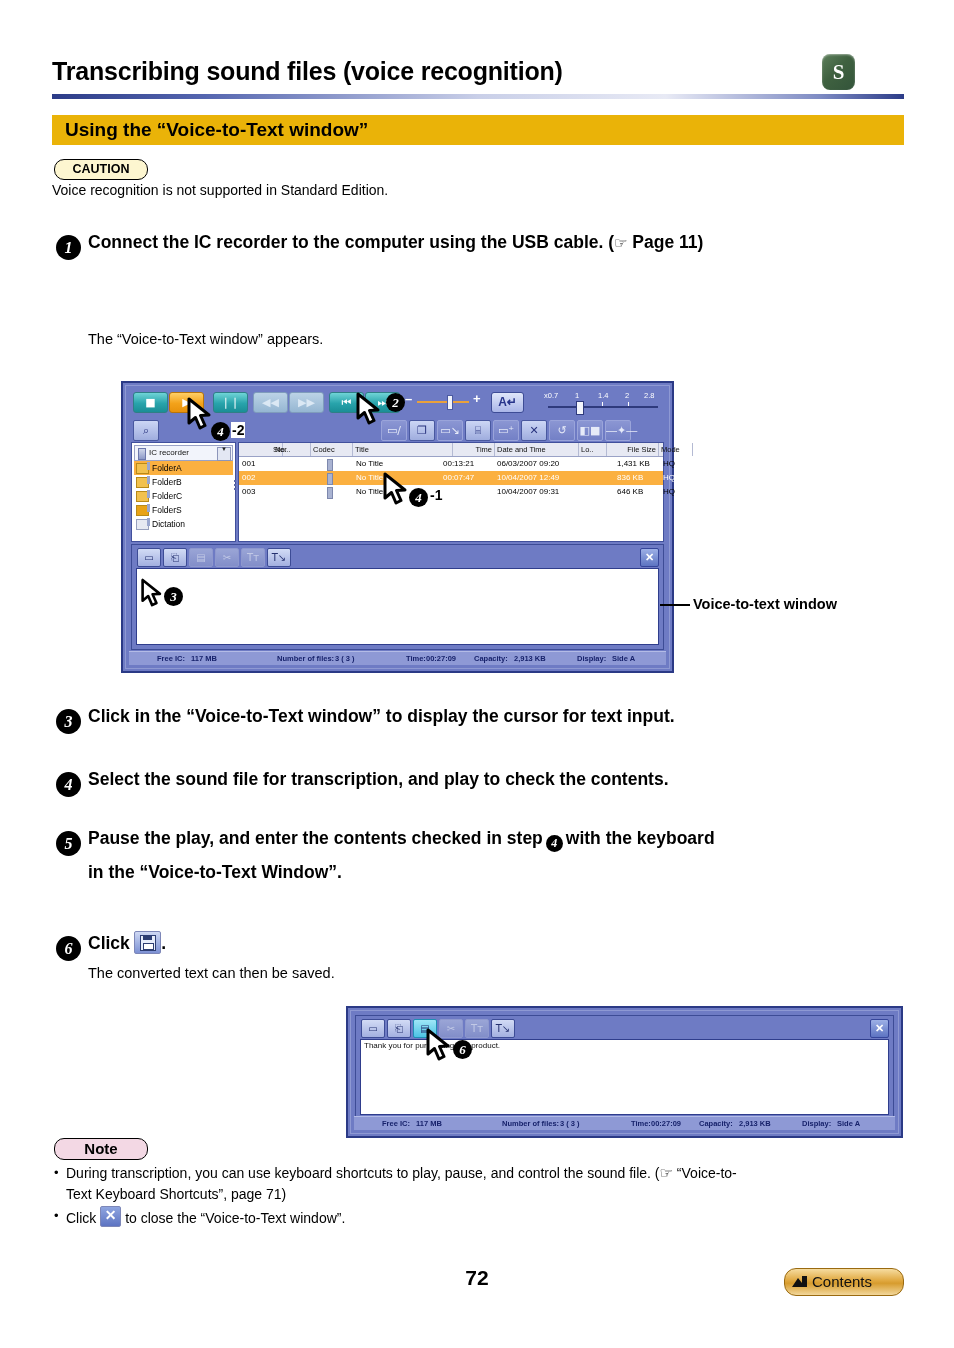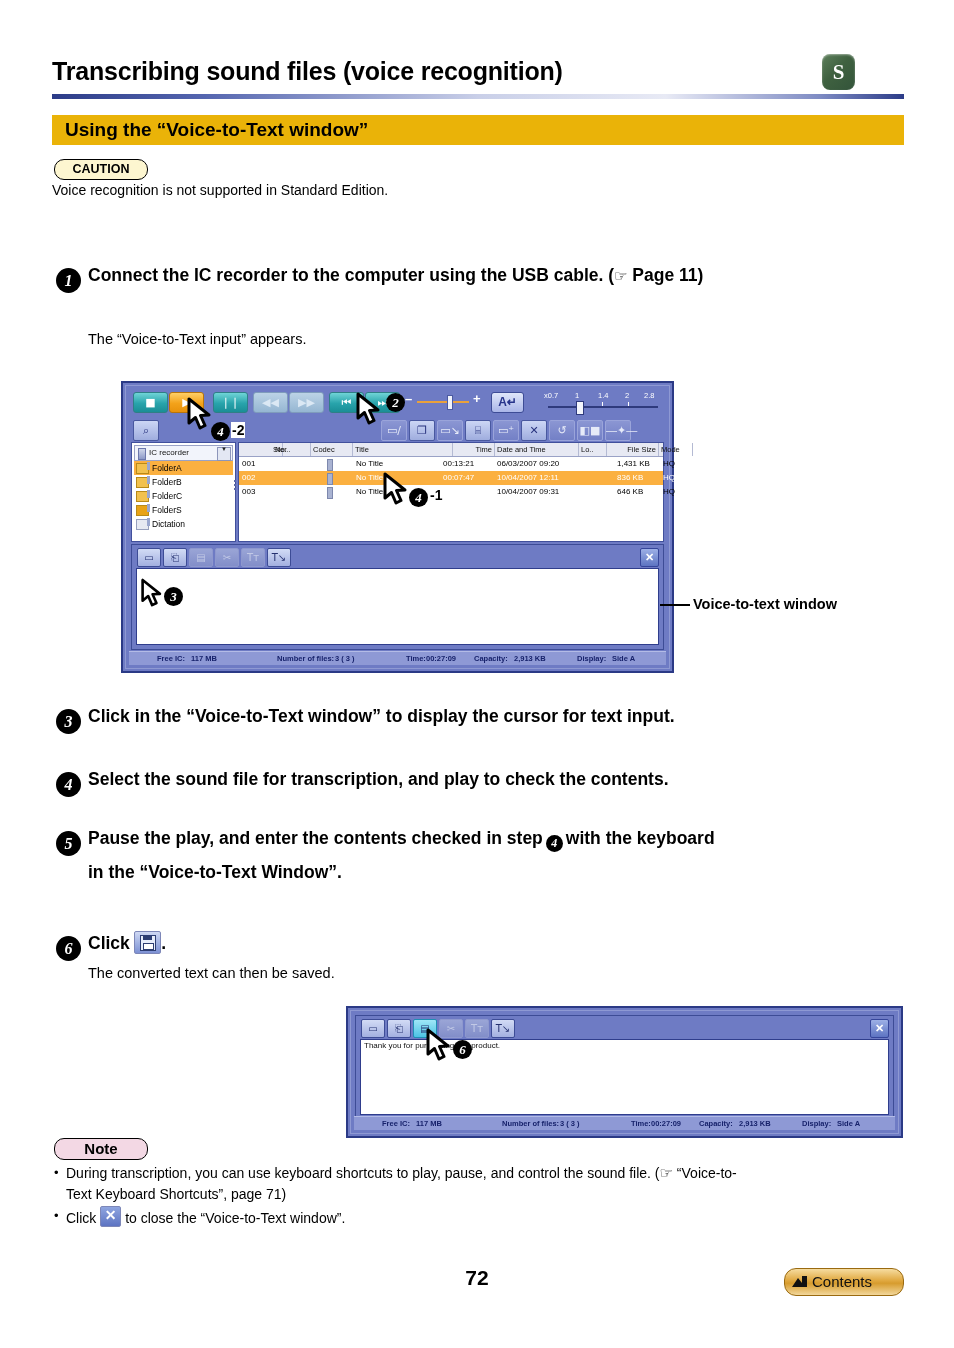--- a/index.html
+++ b/index.html
@@ -183,25 +183,25 @@
 
   <div class="band">
     <h2>Using the “Voice-to-Text window”</h2>
   </div>
 
   <div class="caution-pill">
     <span>CAUTION</span>
   </div>
   <div class="caution-text">Voice recognition is not supported in Standard Edition.</div>
 
-  <div class="step" style="left:56px;top:232px;width:860px;margin-top:33px;">
+  <div class="step" style="left:56px;top:232px;width:860px;">
     <span class="bullet">1</span><span class="step-txt">Connect the IC recorder to the computer using the USB cable. (</span><span class="step-txt hand">☞</span><span class="step-txt"> Page 11)</span>
   </div>
 
-  <div class="step sub-txt" style="left:88px;top:331px;">The “Voice-to-Text input” appears.</div>
+  <div class="step sub-txt" style="left:88px;top:331px;">The “Voice-to-Text window” appears.</div>
 
   <div class="app">
     <div class="app-in">
 
       <div class="ctrlbar">
         <div class="tbtn" style="left:4px;">
             <i>■</i>
           </div>
         <div class="tbtn play" style="left:40px;">
             <i>▶</i>
@@ -338,21 +338,21 @@
             <span style="left:258px;">06/03/2007 09:20</span>
             <span style="left:378px;">1,431 KB</span>
             <span style="left:424px;">HQ</span>
           </div>
 
           <div class="lrow sel" style="top:28px;">
             <span style="left:3px;">002</span>
             <span class="cod" style="left:88px;"></span>
             <span style="left:117px;">No Title</span>
             <span style="left:204px;">00:07:47</span>
-            <span style="left:258px;">10/04/2007 12:11</span>
+            <span style="left:258px;">10/04/2007 12:49</span>
             <span style="left:378px;">836 KB</span>
             <span style="left:424px;">HQ</span>
           </div>
 
           <div class="lrow" style="top:42px;">
             <span style="left:3px;">003</span>
             <span class="cod" style="left:88px;"></span>
             <span style="left:117px;">No Title</span>
             <span style="left:258px;">10/04/2007 09:31</span>
             <span style="left:378px;">646 KB</span>

